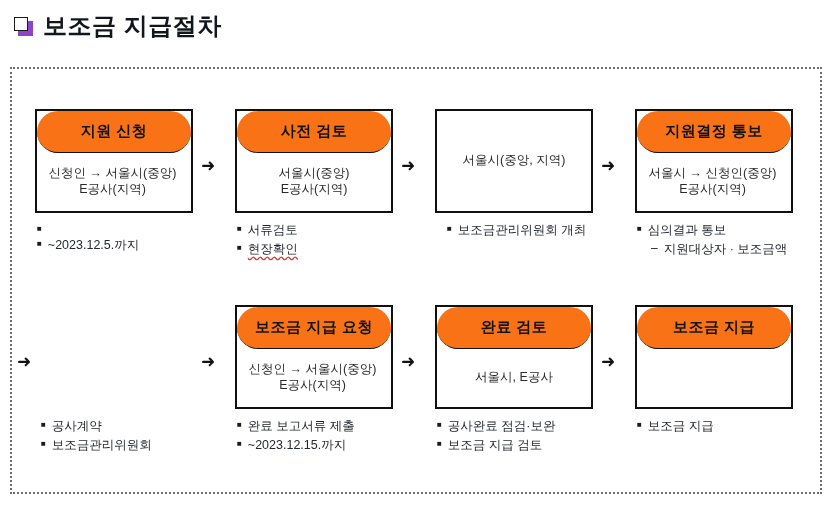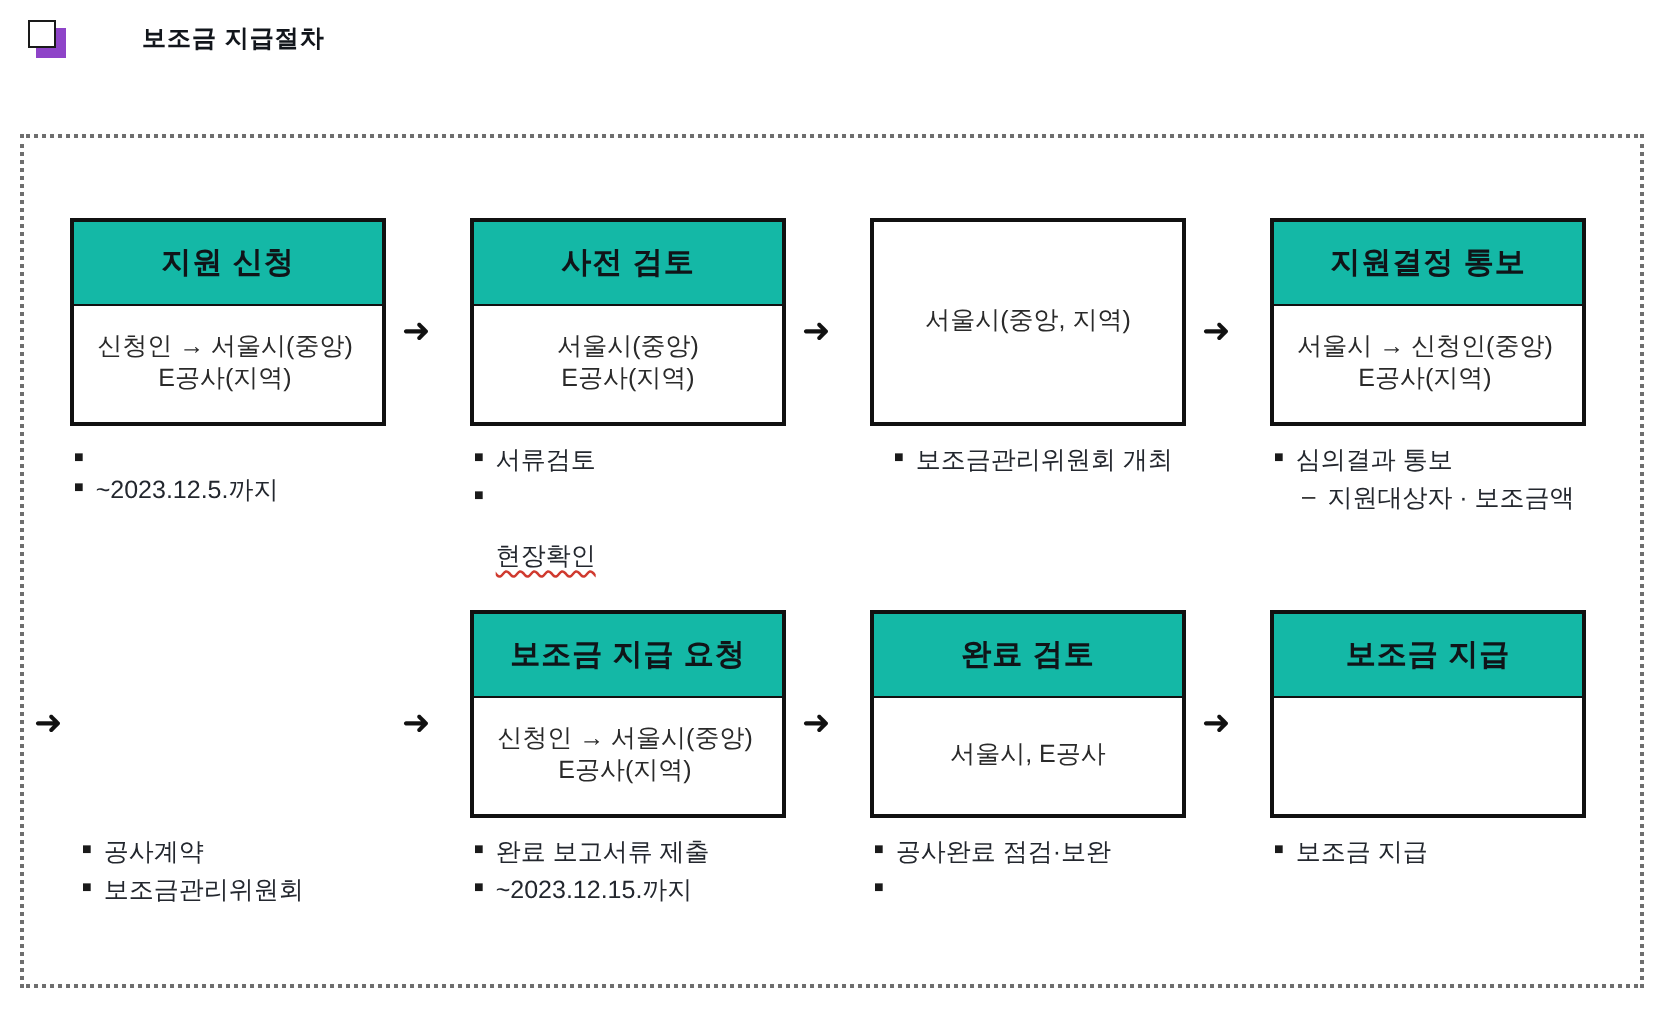--- a/index.html
+++ b/index.html
@@ -42,26 +42,25 @@
     position: absolute;
     left: 0;
     top: 0;
     width: 14px;
     height: 14px;
     background: #ffffff;
     border: 1.6px solid #1a1a1a;
     box-sizing: border-box;
   }
   .title-text {
-    font-size: 12px;
+    font-size: 24px;
     font-weight: bold;
     letter-spacing: 0.5px;
     color: #12161c;
     white-space: nowrap;
-    margin-left: 28px;
   }
 
   
   .frame {
     position: absolute;
     left: 10px;
     top: 67px;
     width: 812px;
     height: 427px;
     border: 2px dotted #6e6e6e;
@@ -97,26 +96,27 @@
     width: 158px;
     height: 104px;
     border: 2.2px solid #111111;
     box-sizing: border-box;
     background: #ffffff;
     display: flex;
     flex-direction: column;
   }
   .box-header {
     height: 42px;
-    background: #14b8a6;
+    background: #f97316;
     border-bottom: 1.6px solid #111111;
     display: flex;
     align-items: center;
     justify-content: center;
     box-sizing: border-box;
+    border-radius: 21px;
   }
   .box-header-text {
     font-size: 15px;
     font-weight: bold;
     color: #101418;
     letter-spacing: 0.5px;
     white-space: nowrap;
   }
   .box-body {
     flex: 1;
@@ -175,21 +175,20 @@
     padding-left: 14px;
   }
   .bullet.sub .marker {
     font-size: 12px;
     line-height: 1.45;
   }
   .bullet .txt.squiggle {
     text-decoration: underline wavy #d03a2f;
     text-decoration-skip-ink: none;
     text-underline-offset: 2px;
-    margin-top: 29px;
   }
 </style>
 </head>
 <body>
 
 <div class="title-row">
   <span class="title-icon">
     <span class="shadow"></span>
     <span class="face"></span>
   </span>
@@ -325,20 +324,21 @@
             </div>
           </div>
           <div class="arrow between">➜</div>
           <div class="bullets">
             <div class="bullet">
               <span class="marker">■</span>
               <span class="txt">공사완료 점검·보완</span>
             </div>
             <div class="bullet">
               <span class="marker">■</span>
+              <span class="txt">보조금 지급 검토</span>
             </div>
           </div>
         </div>
         <div class="col c4">
           <div class="box">
             <div class="box-header">
               <span class="box-header-text">보조금 지급</span>
             </div>
           </div>
           <div class="bullets">

